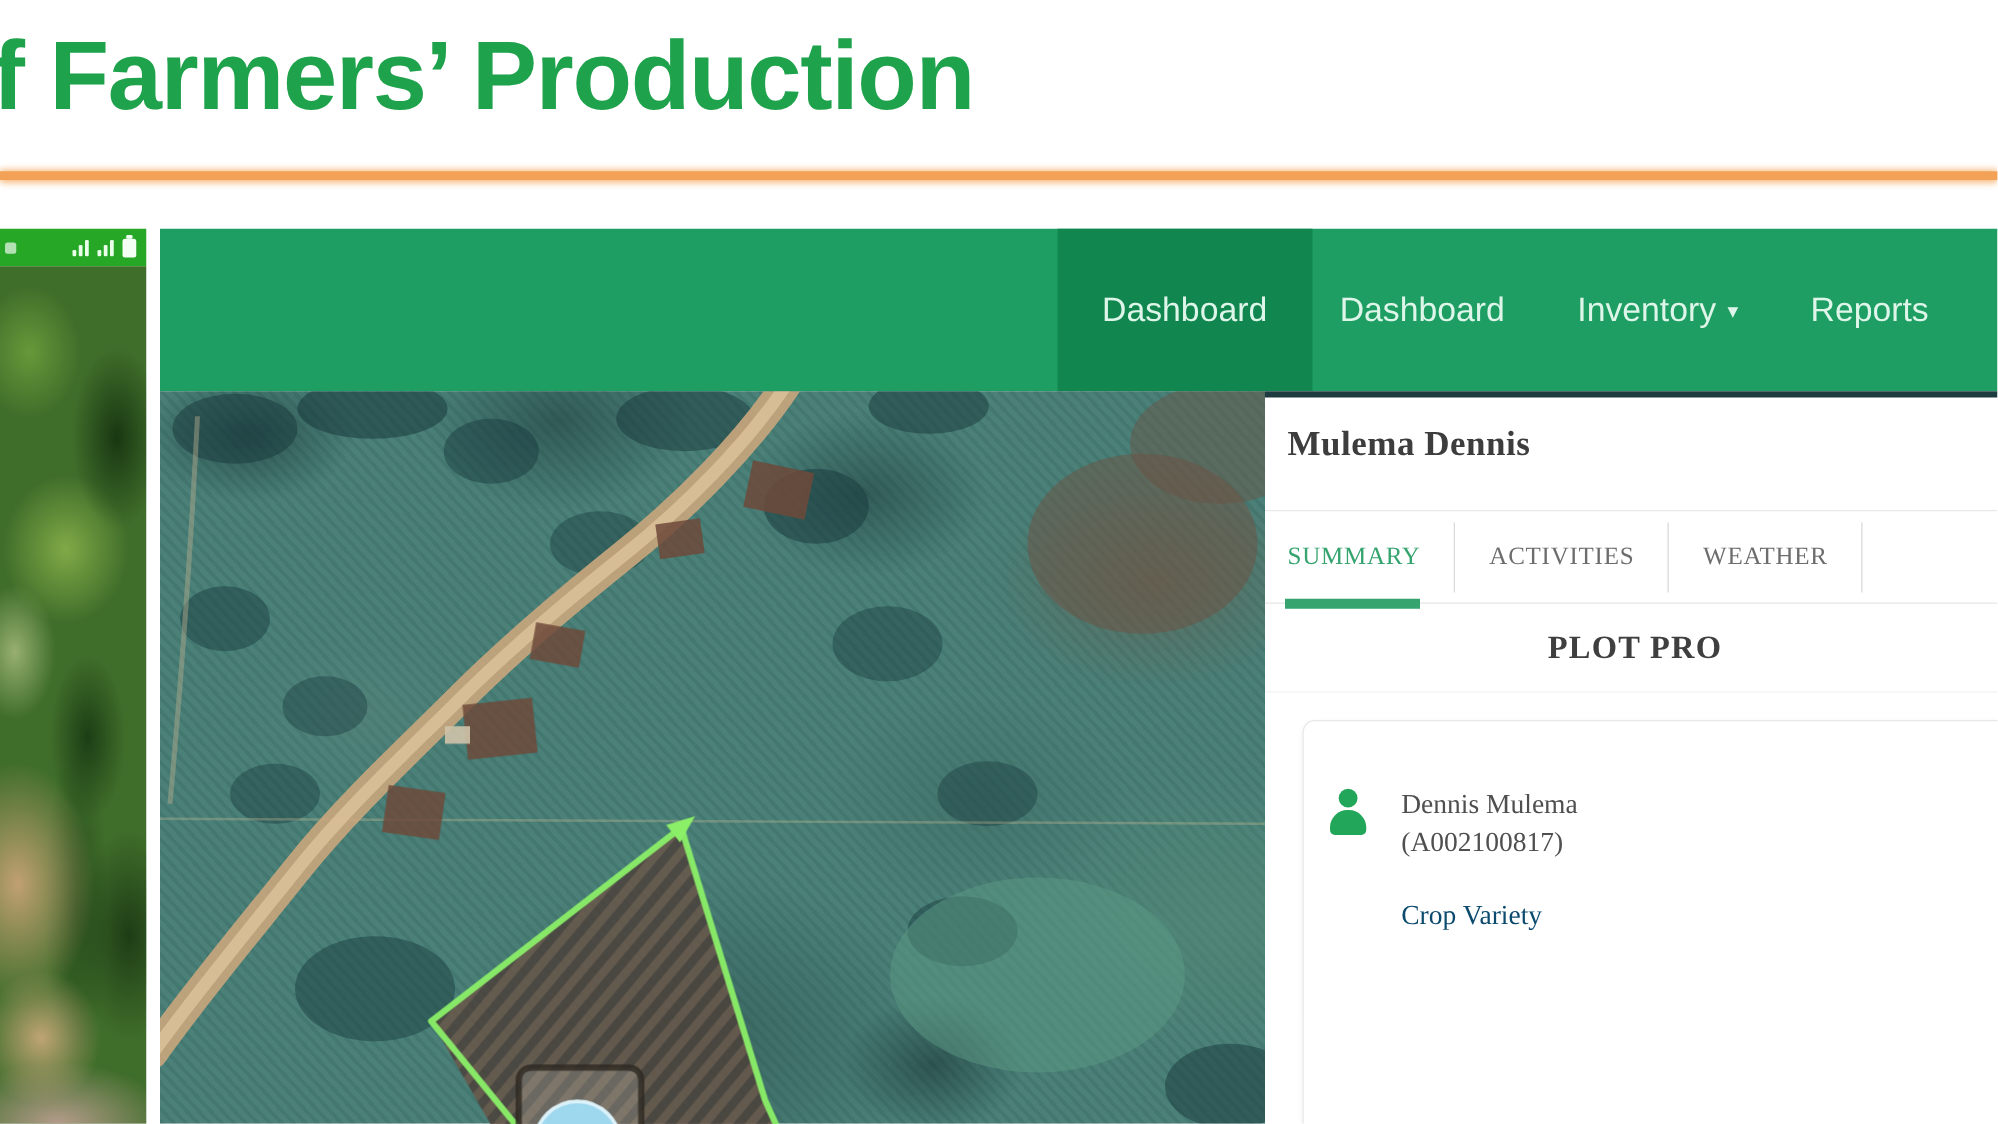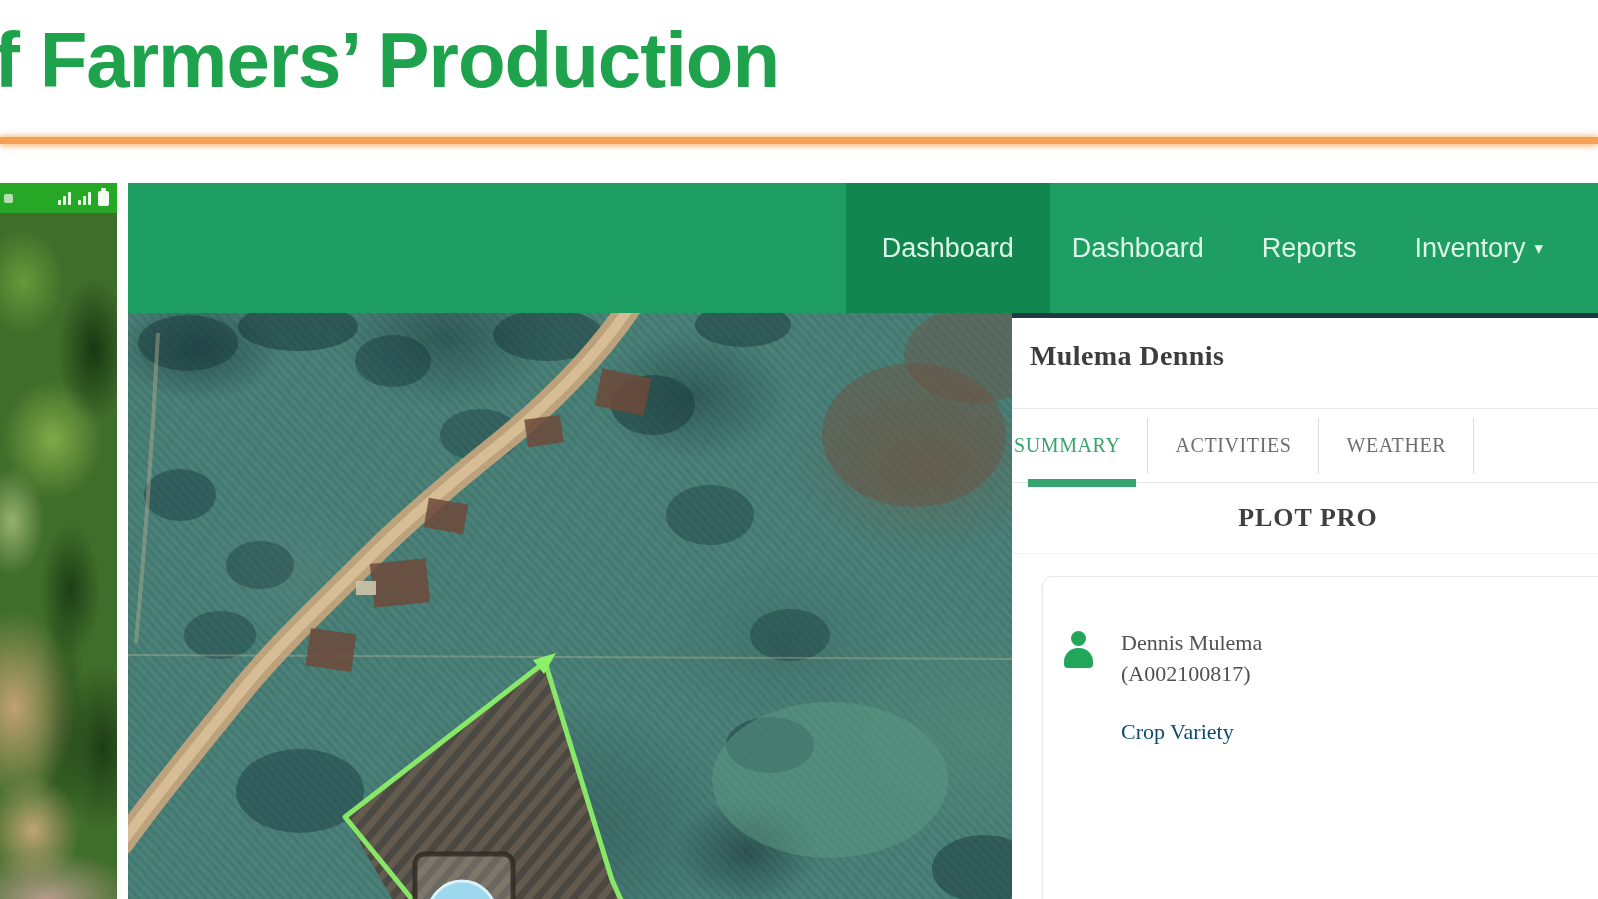--- a/index.html
+++ b/index.html
@@ -80,21 +80,21 @@
       repeating-linear-gradient(47deg, rgba(0,0,0,.05) 0 3px, rgba(255,255,255,.02) 3px 7px);
   }
   .map svg{position:absolute;inset:0;display:block;}
   
   .panel{
     flex:1;background:#fff;border-top:5px solid #1c3a40;overflow:hidden;position:relative;
     box-sizing:border-box;
   }
   .farmer-name{margin:22px 0 0 18px;font-size:28px;font-weight:bold;color:#3d3d3d;letter-spacing:.4px;}
   .panel-divider{height:1px;background:#e9e9e9;margin-top:36px;}
-  .tabs{display:flex;align-items:center;height:73px;padding-left:2px;border-bottom:1px solid #e6e6e6;position:relative;}
+  .tabs{display:flex;align-items:center;height:73px;padding-left:18px;border-bottom:1px solid #e6e6e6;position:relative;}
   .tab{font-size:20px;color:#6d6d6d;letter-spacing:.6px;cursor:pointer;white-space:nowrap;}
   .tab.active{color:#35a46e;}
   .tab-sep{width:1px;height:56px;background:#d9d9d9;margin:0 27px;}
   .tabs:after{content:'';position:absolute;left:16px;bottom:-5px;width:108px;height:8px;background:#35a46e;}
   .section-head{height:70px;display:flex;align-items:center;justify-content:center;border-bottom:1px solid #f2f2f2;}
   .section-title{font-size:26px;font-weight:bold;color:#3f3f3f;letter-spacing:1px;margin-right:-6px;white-space:nowrap;}
   .card{
     margin-left:30px;margin-top:22px;width:660px;height:360px;box-sizing:border-box;
     border:1px solid #e8e8e8;border-radius:10px;box-shadow:0 1px 4px rgba(0,0,0,.05);
     padding:50px 0 0 20px;display:flex;gap:26px;background:#fff;
@@ -132,25 +132,25 @@
 
 <div class="webapp">
   <nav class="navbar">
     <div class="nav-item active">
       <span>Dashboard</span>
     </div>
     <div class="nav-item gap-sm">
       <span>Dashboard</span>
     </div>
     <div class="nav-item gap">
-      <span>Reports</span>
-    </div>
-    <div class="nav-item gap">
       <span>Inventory</span>
       <span class="caret">▾</span>
+    </div>
+    <div class="nav-item gap">
+      <span>Reports</span>
     </div>
   </nav>
 
   <div class="content">
 
     <div class="map">
       <svg width="884" height="586" viewBox="0 0 884 586">
         <defs>
           <pattern id="rows" width="14" height="14" patternUnits="userSpaceOnUse" patternTransform="rotate(40)">
             <rect width="14" height="14" fill="#6a5649"></rect>

